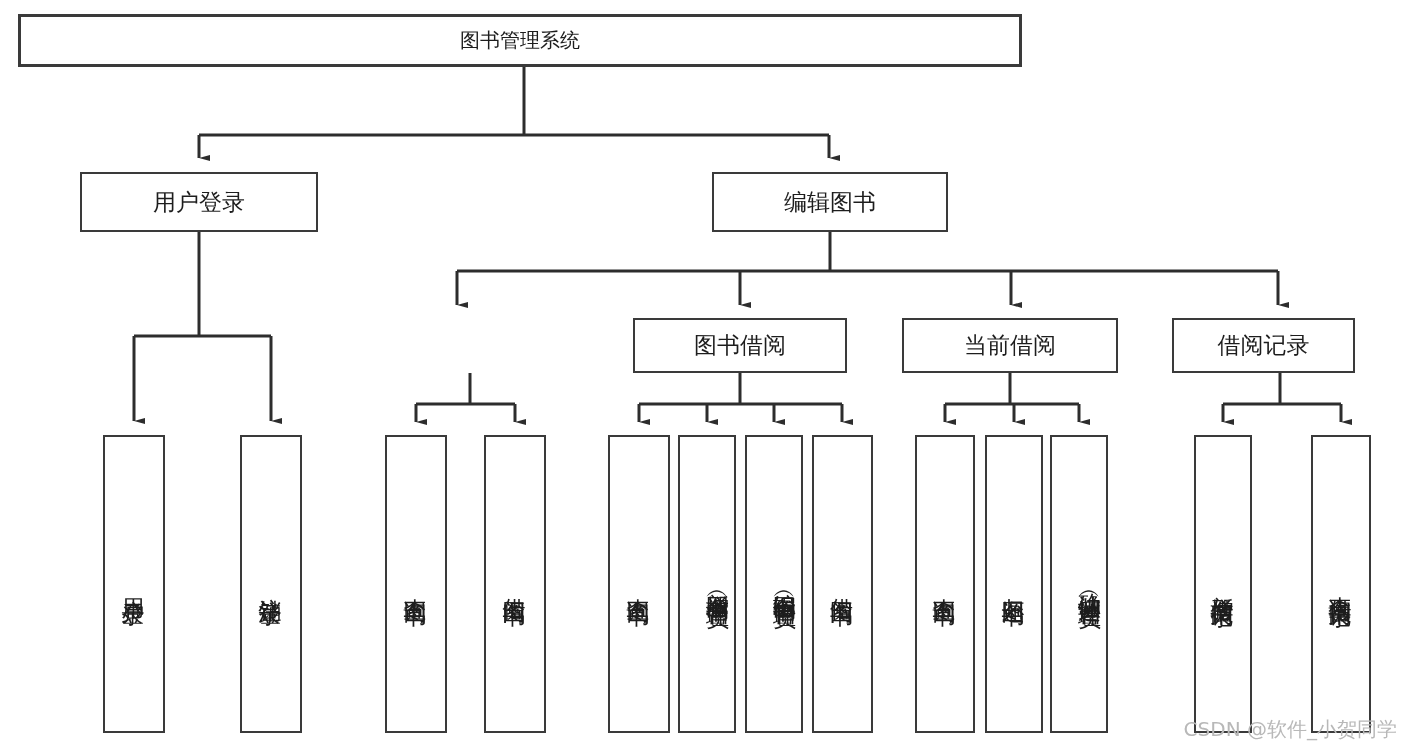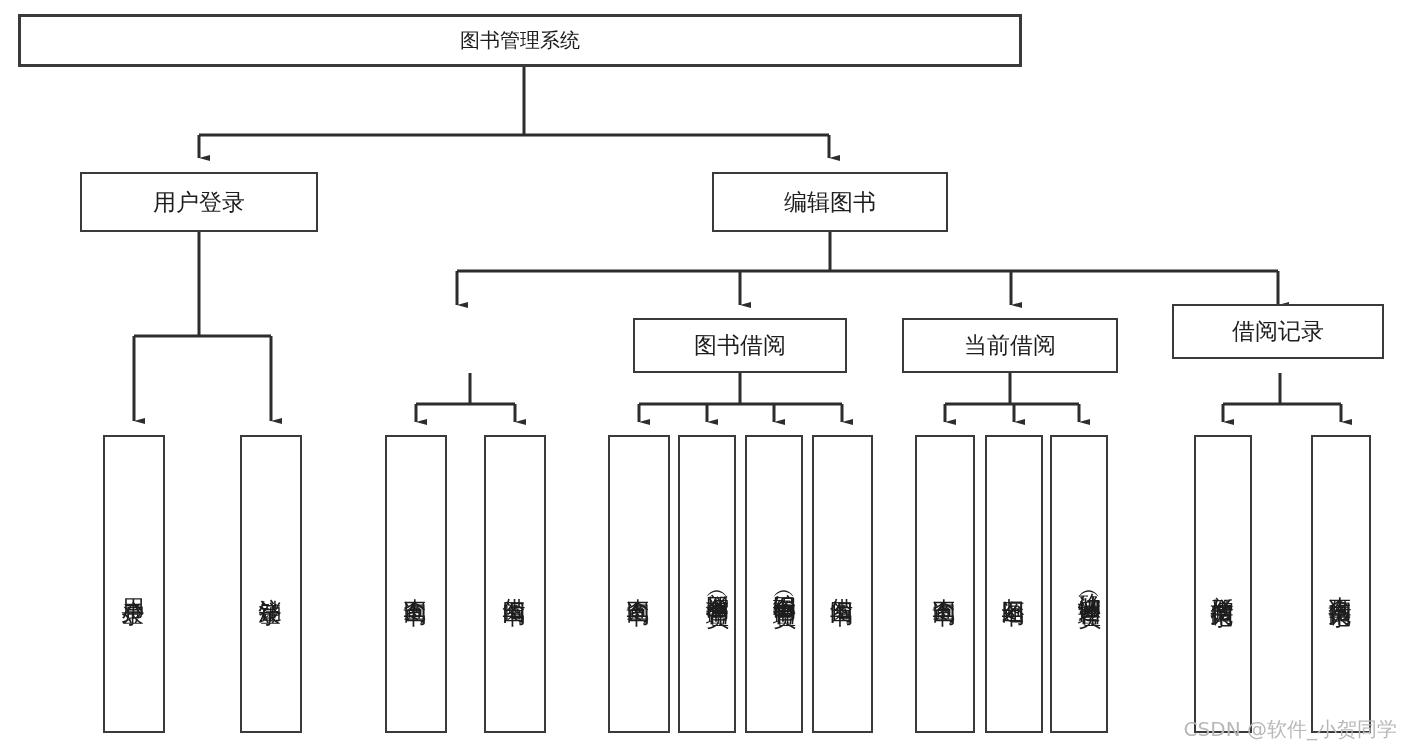--- a/index.html
+++ b/index.html
@@ -132,21 +132,21 @@
     </g>
   </svg>
 
   <div class="node root" id="n-root" style="left: 18px; top: 14px; width: 1004px; height: 53px;">图书管理系统</div>
 
   <div class="node lvl2" id="n-l2-0" style="left: 80px; top: 172px; width: 238px; height: 60px;">用户登录</div>
   <div class="node lvl2" id="n-l2-1" style="left: 712px; top: 172px; width: 236px; height: 60px;">编辑图书</div>
 
   <div class="node lvl3" id="n-l3-1" style="left: 633px; top: 318px; width: 214px; height: 55px;">图书借阅</div>
   <div class="node lvl3" id="n-l3-2" style="left: 902px; top: 318px; width: 216px; height: 55px;">当前借阅</div>
-  <div class="node lvl3" id="n-l3-3" style="left: 1172px; top: 304px; width: 212px; height: 55px;">借阅记录</div>
+  <div class="node lvl3" id="n-l3-3" style="left: 1172px; top: 318px; width: 183px; height: 55px;">借阅记录</div>
 
   <div class="leaf centered" id="n-lf-0" style="left: 103px; top: 435px; width: 62px; height: 298px;">用户登录</div>
   <div class="leaf centered" id="n-lf-1" style="left: 240px; top: 435px; width: 62px; height: 298px;">注销登录</div>
   <div class="leaf centered" id="n-lf-2" style="left: 385px; top: 435px; width: 62px; height: 298px;">查询图书</div>
   <div class="leaf centered" id="n-lf-3" style="left: 484px; top: 435px; width: 62px; height: 298px;">借阅图书</div>
   <div class="leaf centered" id="n-lf-4" style="left: 608px; top: 435px; width: 62px; height: 298px;">查询图书</div>
   <div class="leaf" id="n-lf-5" style="left: 678px; top: 435px; width: 58px; height: 298px;">新增图书（管理员）</div>
   <div class="leaf" id="n-lf-6" style="left: 745px; top: 435px; width: 58px; height: 298px;">编辑图书（管理员）</div>
   <div class="leaf centered" id="n-lf-7" style="left: 812px; top: 435px; width: 61px; height: 298px;">借阅图书</div>
   <div class="leaf centered" id="n-lf-8" style="left: 915px; top: 435px; width: 60px; height: 298px;">查询图书</div>

